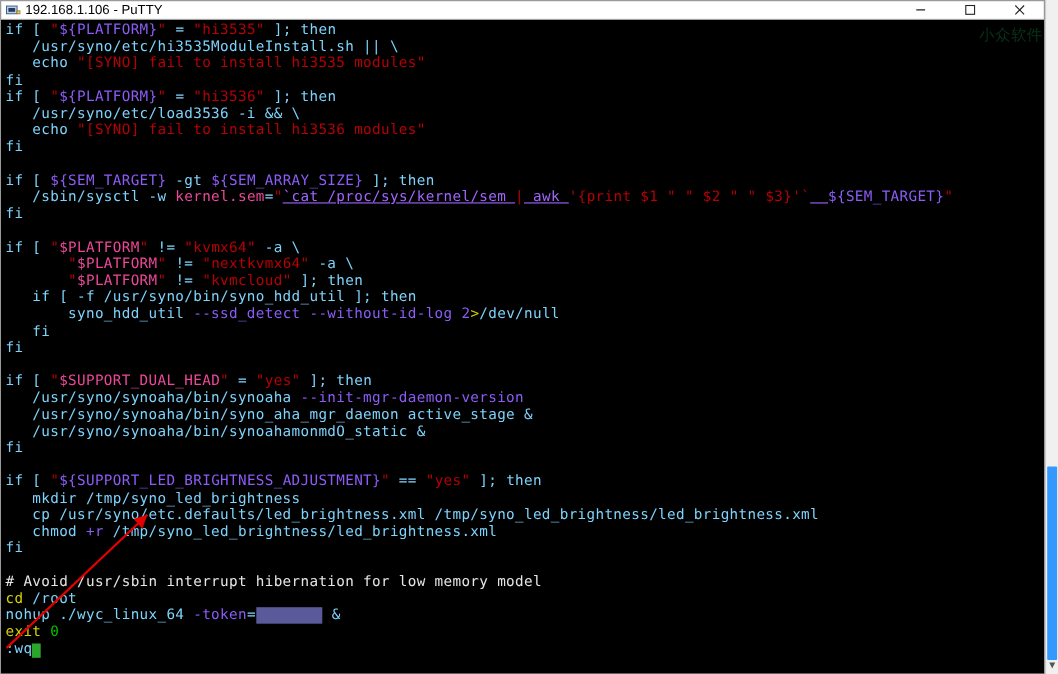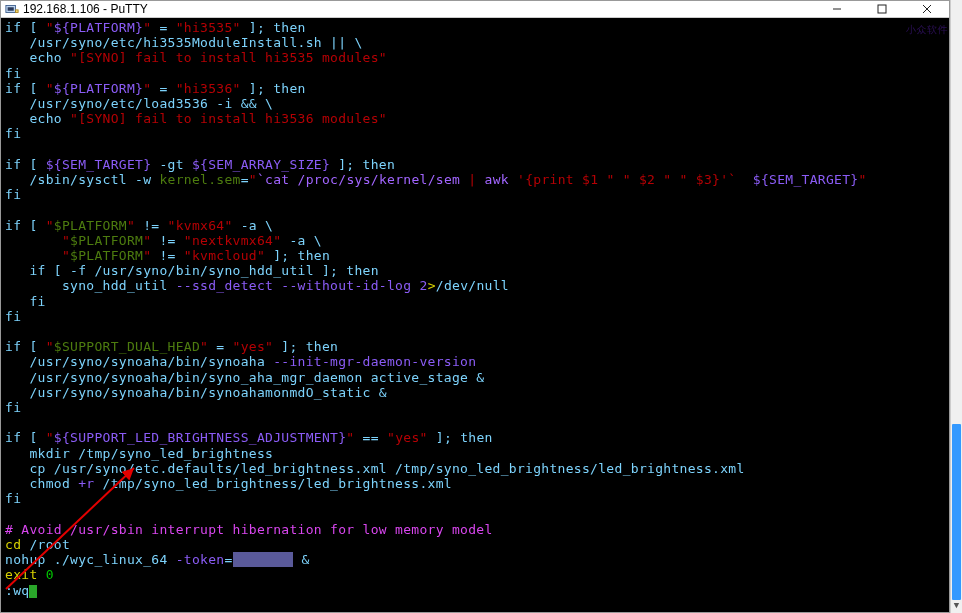--- a/index.html
+++ b/index.html
@@ -11,27 +11,27 @@
 .tb-icon svg { width:14px; height:14px; }
 .winbtns { display:flex; }
 .winbtn { width:45px; height:19px; display:flex; align-items:center; justify-content:center; }
 .terminal { flex:1; background:#000; overflow:auto; padding:2px 4px 2px 4px; line-height:15.2px; letter-spacing:.3px; white-space:pre; position:relative; }
 .ln { white-space:pre; }
 .w  { color:#7dd3fc; }
 .y  { color:#d8d100; }
 .r  { color:#b50004; }
 .g  { color:#00c400; }
 .m  { color:#8b5cf6; }
-.c  { color:#4d7c0f; }
-.p  { color:#a265ff; }
-.gr { color:#d946ef; }
+.c  { color:#ec4899; }
+.p  { color:#a265ff;text-decoration:underline; }
+.gr { color:#e5e5e5; }
 .bl { background:#5a5a9a; color:#ddd; padding:0 2px; }
 .cursor { background:#2aa62a; display:inline-block; width:8px; height:13px; vertical-align:text-bottom; }
 .arrow { position:absolute; left:-15px; top:413px; width:160px; height:180px; pointer-events:none; z-index:5; }
-.watermark { position:absolute; top:23px; right:14px; font-family:"Microsoft YaHei",sans-serif; font-size:10px; color:#6d28d9; opacity:.38; letter-spacing:.5px; z-index:6; }
+.watermark { position:absolute; top:23px; right:14px; font-family:"Microsoft YaHei",sans-serif; font-size:14px; color:#15803d; opacity:.38; letter-spacing:.5px; z-index:6; }
 .vscroll { position:absolute; right:0; top:0; width:12px; height:613px; background:#f0f0f0; border-left:1px solid #ccc; }
 .vscroll .track { position:absolute; top:19px; bottom:17px; left:0; right:0; background:#f0f0f0; }
 .vscroll .thumb { position:absolute; left:1px; right:1px; top:405px; height:176px; background:#3399ff; border-radius:1px; }
 .vscroll .arr { position:absolute; left:0; right:0; height:17px; display:flex; align-items:center; justify-content:center; color:#555; font-size:9px; }
 .vscroll .arr.up { top:19px; } .vscroll .arr.dn { bottom:0; }
 </style>
 </head>
 <body>
 
 <div class="window">

